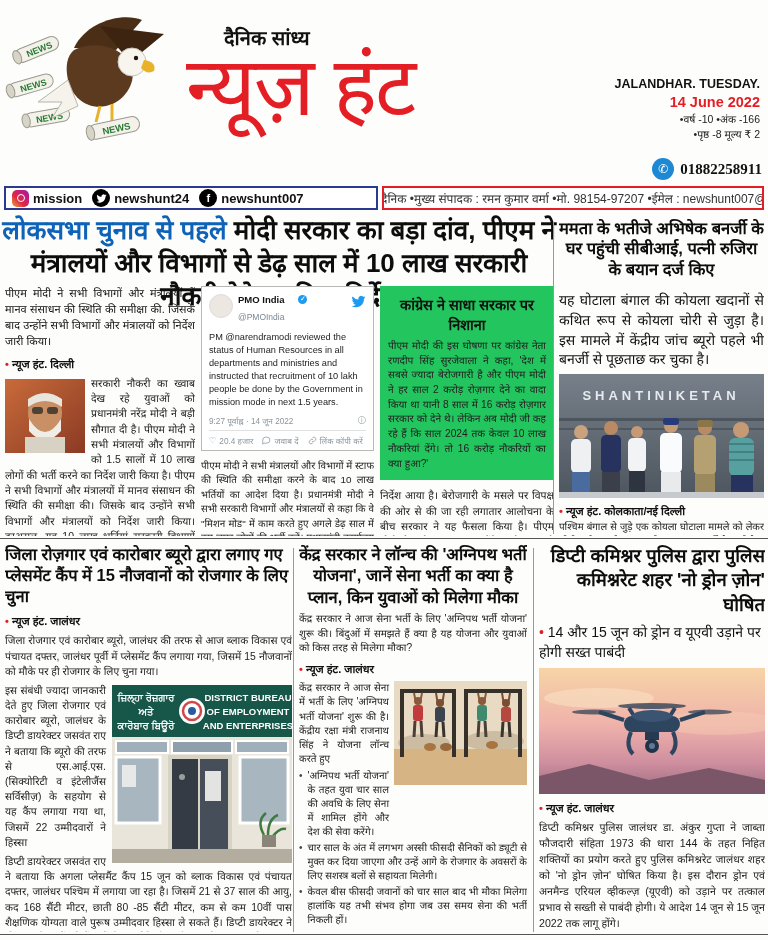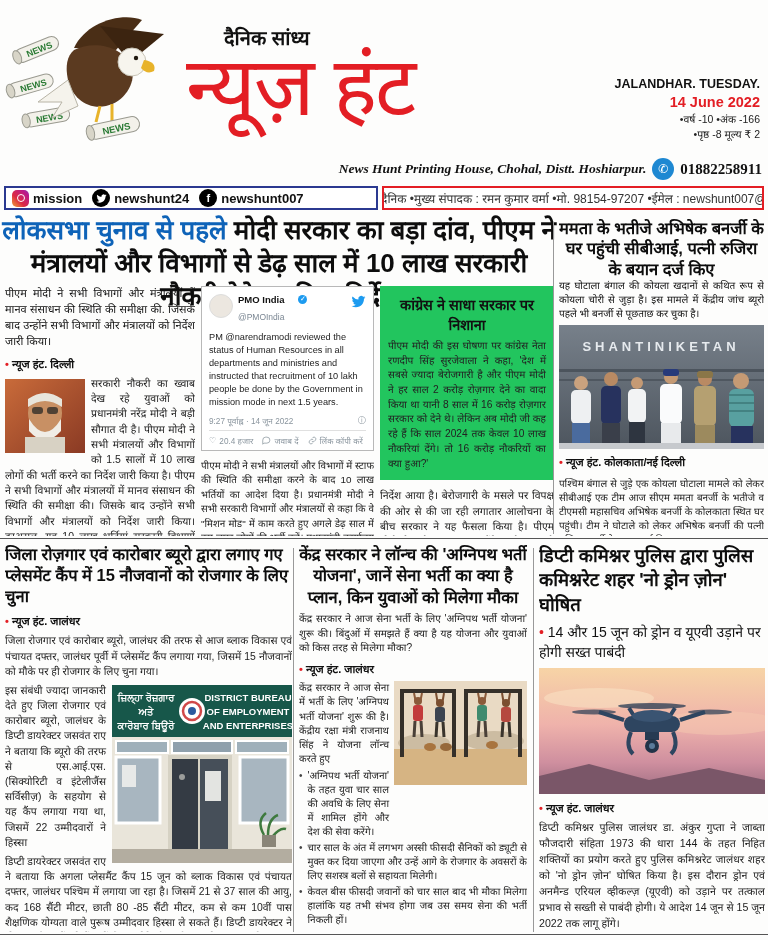--- a/index.html
+++ b/index.html
@@ -66,23 +66,23 @@
 
   .lead-col3{position:absolute;left:380px;top:286px;width:174px;height:250px;overflow:hidden}
   .congress{background:#22c55e;padding:8px 8px 9px}
   .congress h4{font-size:14.5px;font-weight:bold;text-align:center;margin-bottom:5px;color:#111}
   .congress p{font-size:10.2px;line-height:1.44;text-align:justify;color:#222}
   .lead-col3 .body{margin-top:8px}
 
   
   .cbi{position:absolute;left:559px;top:218px;width:205px;height:318px;overflow:hidden}
   .cbi-headline{font-size:16.5px;font-weight:bold;text-align:center;line-height:1.24;color:#0d0d0d}
-  .cbi-stand{margin-top:0;font-size:10px;line-height:1.4;text-align:justify;color:#111}
+  .cbi-stand{margin-top:12px;font-size:14px;line-height:1.4;text-align:justify;color:#111}
   .cbi-photo{margin-top:4px;width:205px;height:124px;display:block}
-  .cbi .byline{margin:5px 0 8px}
+  .cbi .byline{margin:5px 0 2px}
   .cbi .body{font-size:9.9px;line-height:1.4}
 
   .vd{position:absolute;width:1px;background:#999}
   .hr{position:absolute;height:1px;background:#555}
 
   
   .b1{position:absolute;left:5px;top:544px;width:287px;height:388px;overflow:hidden}
   .b1-headline{font-size:16.5px;font-weight:bold;line-height:1.28;color:#0d0d0d}
   .b1 .body{font-size:10.4px}
   .b1 .body p{margin-bottom:4px}
@@ -91,21 +91,21 @@
   .b2{position:absolute;left:299px;top:544px;width:228px;height:388px;overflow:hidden}
   .b2-headline{font-size:16.5px;font-weight:bold;line-height:1.3;text-align:center;color:#0d0d0d}
   .b2-stand{margin-top:4px;font-size:10.2px;line-height:1.4;text-align:justify;color:#222}
   .b2 .body{font-size:10px;line-height:1.42}
   .army{float:right;width:133px;height:104px;margin:0 0 4px 5px}
   .bullets{margin-top:3px}
   .bullets .bl{display:flex;gap:5px;font-size:10px;line-height:1.4;text-align:justify;color:#1c1c1c;margin-bottom:2px}
   .bullets .bl .dot{color:#444;flex:none}
 
   .b3{position:absolute;left:539px;top:544px;width:226px;height:388px;overflow:hidden}
-  .b3-headline{font-size:18.5px;font-weight:bold;line-height:1.32;text-align:left;color:#0d0d0d}
+  .b3-headline{font-size:18.5px;font-weight:bold;line-height:1.32;text-align:right;color:#0d0d0d}
   .b3-sub{margin-top:6px;font-size:14px;line-height:1.4;color:#111}
   .drone{width:226px;height:126px;margin-top:6px;display:block}
   .b3 .body{font-size:10.6px;line-height:1.5}
 </style>
 </head>
 <body>
 
 <div class="page">
 
   <svg class="eagle" viewBox="0 0 172 146">
@@ -144,21 +144,20 @@
   <div class="paper-title">न्यूज़ हंट</div>
 
   <div class="dateline">
     <div class="dl1">JALANDHAR. TUESDAY.</div>
     <div class="dl2">14 June 2022</div>
     <div class="dl3">•वर्ष -10 •अंक -166</div>
     <div class="dl3">•पृष्ठ -8 मूल्य ₹ 2</div>
   </div>
 
   <div class="printline">
-    <span class="printhouse">News Hunt Printing House, Chohal, Distt. Hoshiarpur.</span>
     <span class="phone-badge">✆</span>
     <span class="phone-num">01882258911</span>
   </div>
 
   <div class="socialbar">
     <span class="sg">
       <span class="ig-icon">
           <span></span>
         </span>
       <span class="handle">mission</span>

